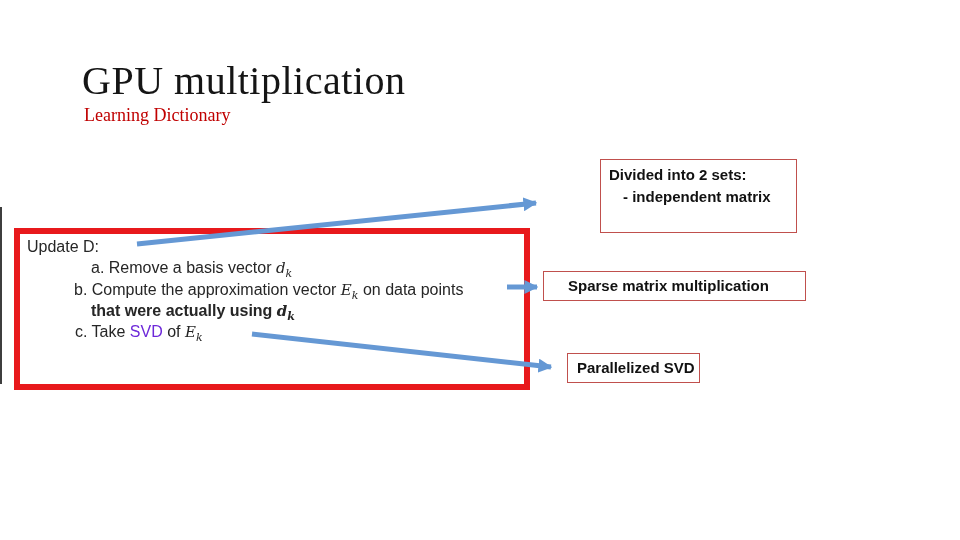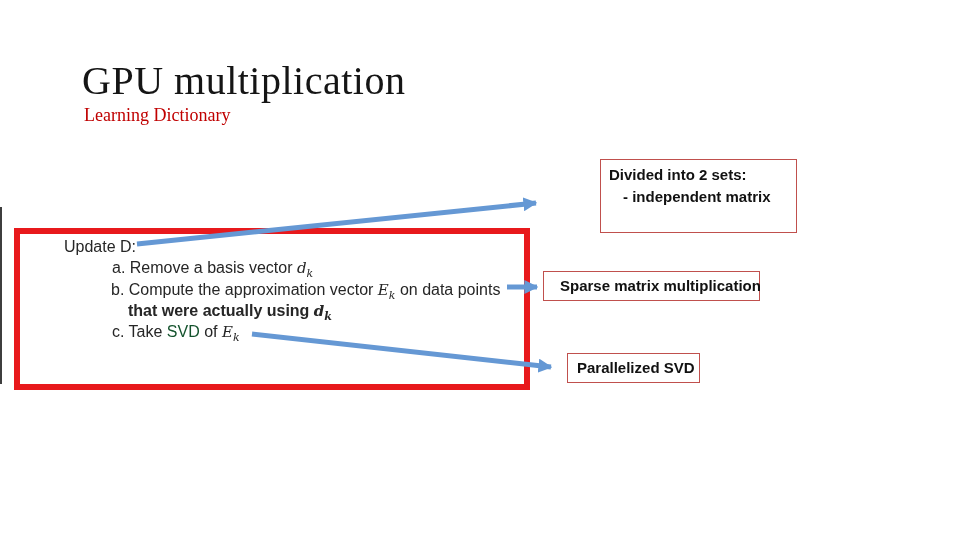--- a/index.html
+++ b/index.html
@@ -13,38 +13,38 @@
   
   .title{position:absolute;left:82px;top:57px;font-family:"Liberation Serif",serif;
          font-size:40px;color:#151515;white-space:nowrap;letter-spacing:0.5px;}
   .subtitle{position:absolute;left:84px;top:105px;font-family:Liberation Serif, serif;
             font-size:18px;color:#c00000;white-space:nowrap;}
 
   
   .algo-box{position:absolute;left:14px;top:228px;width:516px;height:162px;
             border:6px solid #e8191c;box-sizing:border-box;background:#fff;}
   .algo-content{position:absolute;left:20px;top:234px;width:506px;height:184px;
-                font-size:16px;color:#262626;margin-left:37px;}
+                font-size:16px;color:#262626;}
   .algo-line{position:absolute;white-space:nowrap;line-height:19px;}
   .l-head{left:7px;top:3px;}
-  .l-a{left:55px;top:24px;text-align:center;}
+  .l-a{left:71px;top:24px;text-align:center;}
   .l-b{left:54px;top:46px;}
   .l-b2{left:71px;top:67px;font-weight:bold;}
   .l-c{left:55px;top:88px;}
   .l-d{left:55px;top:109px;}
   .mvar{font-family:"DejaVu Serif",serif;font-style:italic;font-size:15px;}
   .mvar sub{font-size:11px;font-style:italic;}
-  .svd-red{color:#14532d;}
+  .svd-red{color:#6d28d9;}
 
   
   .callout{position:absolute;border:1px solid #c0504d;box-sizing:border-box;background:#fff;
            font-weight:bold;color:#111;font-size:15px;}
   .callout-divided{left:574px;top:159px;width:197px;height:74px;padding:4px 0 0 8px;line-height:22px;margin-left:26px;}
   .callout-divided .indent{padding-left:14px;}
-  .callout-sparse{left:543px;top:271px;width:217px;height:30px;line-height:28px;padding-left:16px;white-space:nowrap;}
+  .callout-sparse{left:543px;top:271px;width:263px;height:30px;line-height:28px;padding-left:24px;white-space:nowrap;}
   .callout-svd{left:558px;top:353px;width:133px;height:30px;line-height:28px;padding-left:9px;white-space:nowrap;margin-left:9px;}
 
   .arrows{position:absolute;left:0;top:0;width:960px;height:540px;pointer-events:none;z-index:5;}
 </style>
 </head>
 <body>
 
 <div class="slide">
 
   <div class="edge-line"></div>

